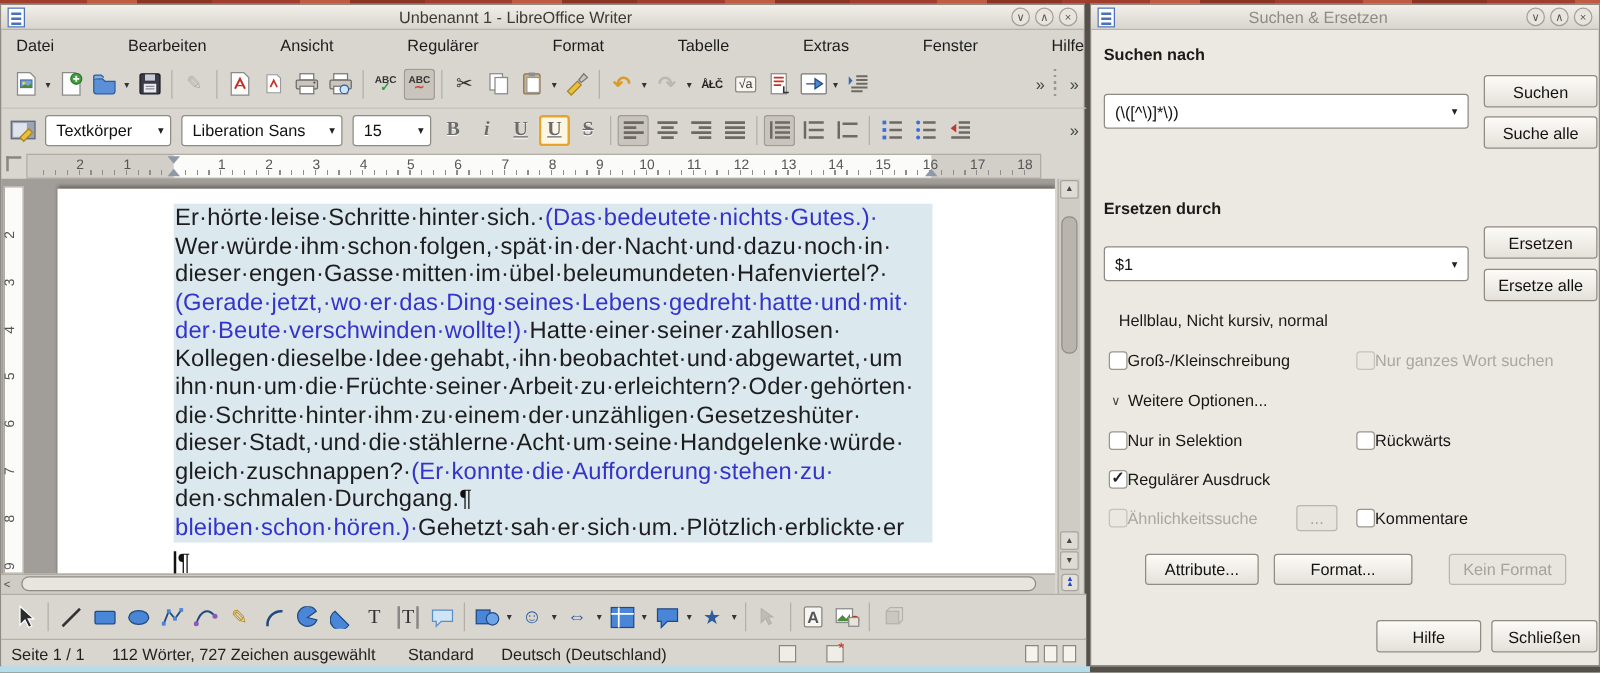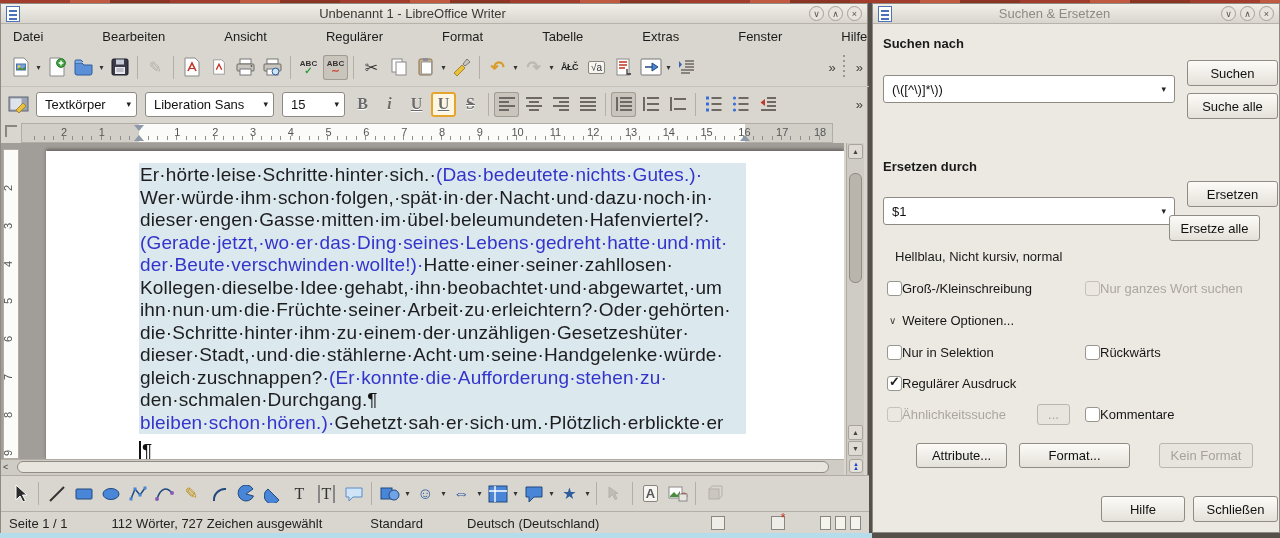--- a/index.html
+++ b/index.html
@@ -75,21 +75,21 @@
       background:#e4e1da;border:1px solid #a8a49c;border-radius:3px;color:#2244cc;font-size:6px;line-height:4px;white-space:pre;box-sizing:border-box;}
   .hscroll{position:absolute;left:0;top:455px;width:843px;height:16px;background:#cfccc5;border-top:1px solid #b1ada5;box-sizing:border-box;}
   .hthumb{position:absolute;left:16px;top:1px;width:812px;height:12px;background:#e8e5df;border:1px solid #918d85;border-radius:6px;box-sizing:border-box;}
   .harrow{position:absolute;left:2px;top:2px;font-size:9px;color:#444;}
   
   .tb-draw{left:0;top:471px;width:868px;height:36px;padding-left:6px;box-sizing:border-box;border-top:1px solid #b1ada5;background:#d9d6cf;}
   .bluetxt{color:#2c5c9c;font-size:16px;}
   .boxed{border:1px solid #8a867e;background:#f7f5f1;font-size:10px;padding:0 2px;border-radius:2px;color:#333;}
   
   .statusbar{position:absolute;left:0;top:507px;width:868px;height:23px;border-top:1px solid #b3afa7;
-      display:flex;align-items:center;font-size:13px;color:#222;background:#d9d6cf;padding:0 8px;box-sizing:border-box;gap:22px;}
+      display:flex;align-items:center;font-size:13px;color:#222;background:#d9d6cf;padding:0 8px;box-sizing:border-box;}
   .st{flex:0 0 auto;}
   .sticon{width:12px;height:12px;border:1px solid #8a8680;background:#efede8;position:relative;flex:0 0 auto;}
   .sticon.mod::after{content:"*";color:#c23324;position:absolute;right:-1px;top:-6px;font-size:12px;}
   .pageicons{display:flex;gap:4px;margin-left:auto;}
   .pgi{width:9px;height:12px;border:1px solid #8a8680;background:#f5f3ee;}
   .botstrip{position:absolute;left:0;top:533px;width:872px;height:5px;background:#b5dcea;}
   
   .dialog{left:872px;width:408px;height:530px;background:#ece9e2;}
   .dlabel{position:absolute;font-size:13px;font-weight:bold;color:#1a1a1a;}
   .dtext{position:absolute;font-size:13px;color:#1a1a1a;}
@@ -618,21 +618,21 @@
   </div>
   <span class="btn" style="left:314px;top:56px;width:91px;height:26px;">Suchen</span>
   <span class="btn" style="left:314px;top:89px;width:91px;height:26px;">Suche alle</span>
 
   <span class="dlabel" style="left:10px;top:155px;">Ersetzen durch</span>
   <div class="dcombo" style="left:10px;top:193px;width:292px;height:28px;">
     <span>$1</span>
     <span class="chev">▾</span>
   </div>
   <span class="btn" style="left:314px;top:177px;width:91px;height:26px;">Ersetzen</span>
-  <span class="btn" style="left:296px;top:211px;width:91px;height:26px;">Ersetze alle</span>
+  <span class="btn" style="left:314px;top:211px;width:91px;height:26px;">Ersetze alle</span>
 
   <span class="dtext" style="left:22px;top:245px;">Hellblau, Nicht kursiv, normal</span>
 
   <div class="cbx" style="left:14px;top:277px;">
     <span class="cb-box"></span>
       <span class="cb-label">Groß-/Kleinschreibung</span>
   </div>
   <div class="cbx disabled" style="left:212px;top:277px;">
     <span class="cb-box"></span>
       <span class="cb-label">Nur ganzes Wort suchen</span>

